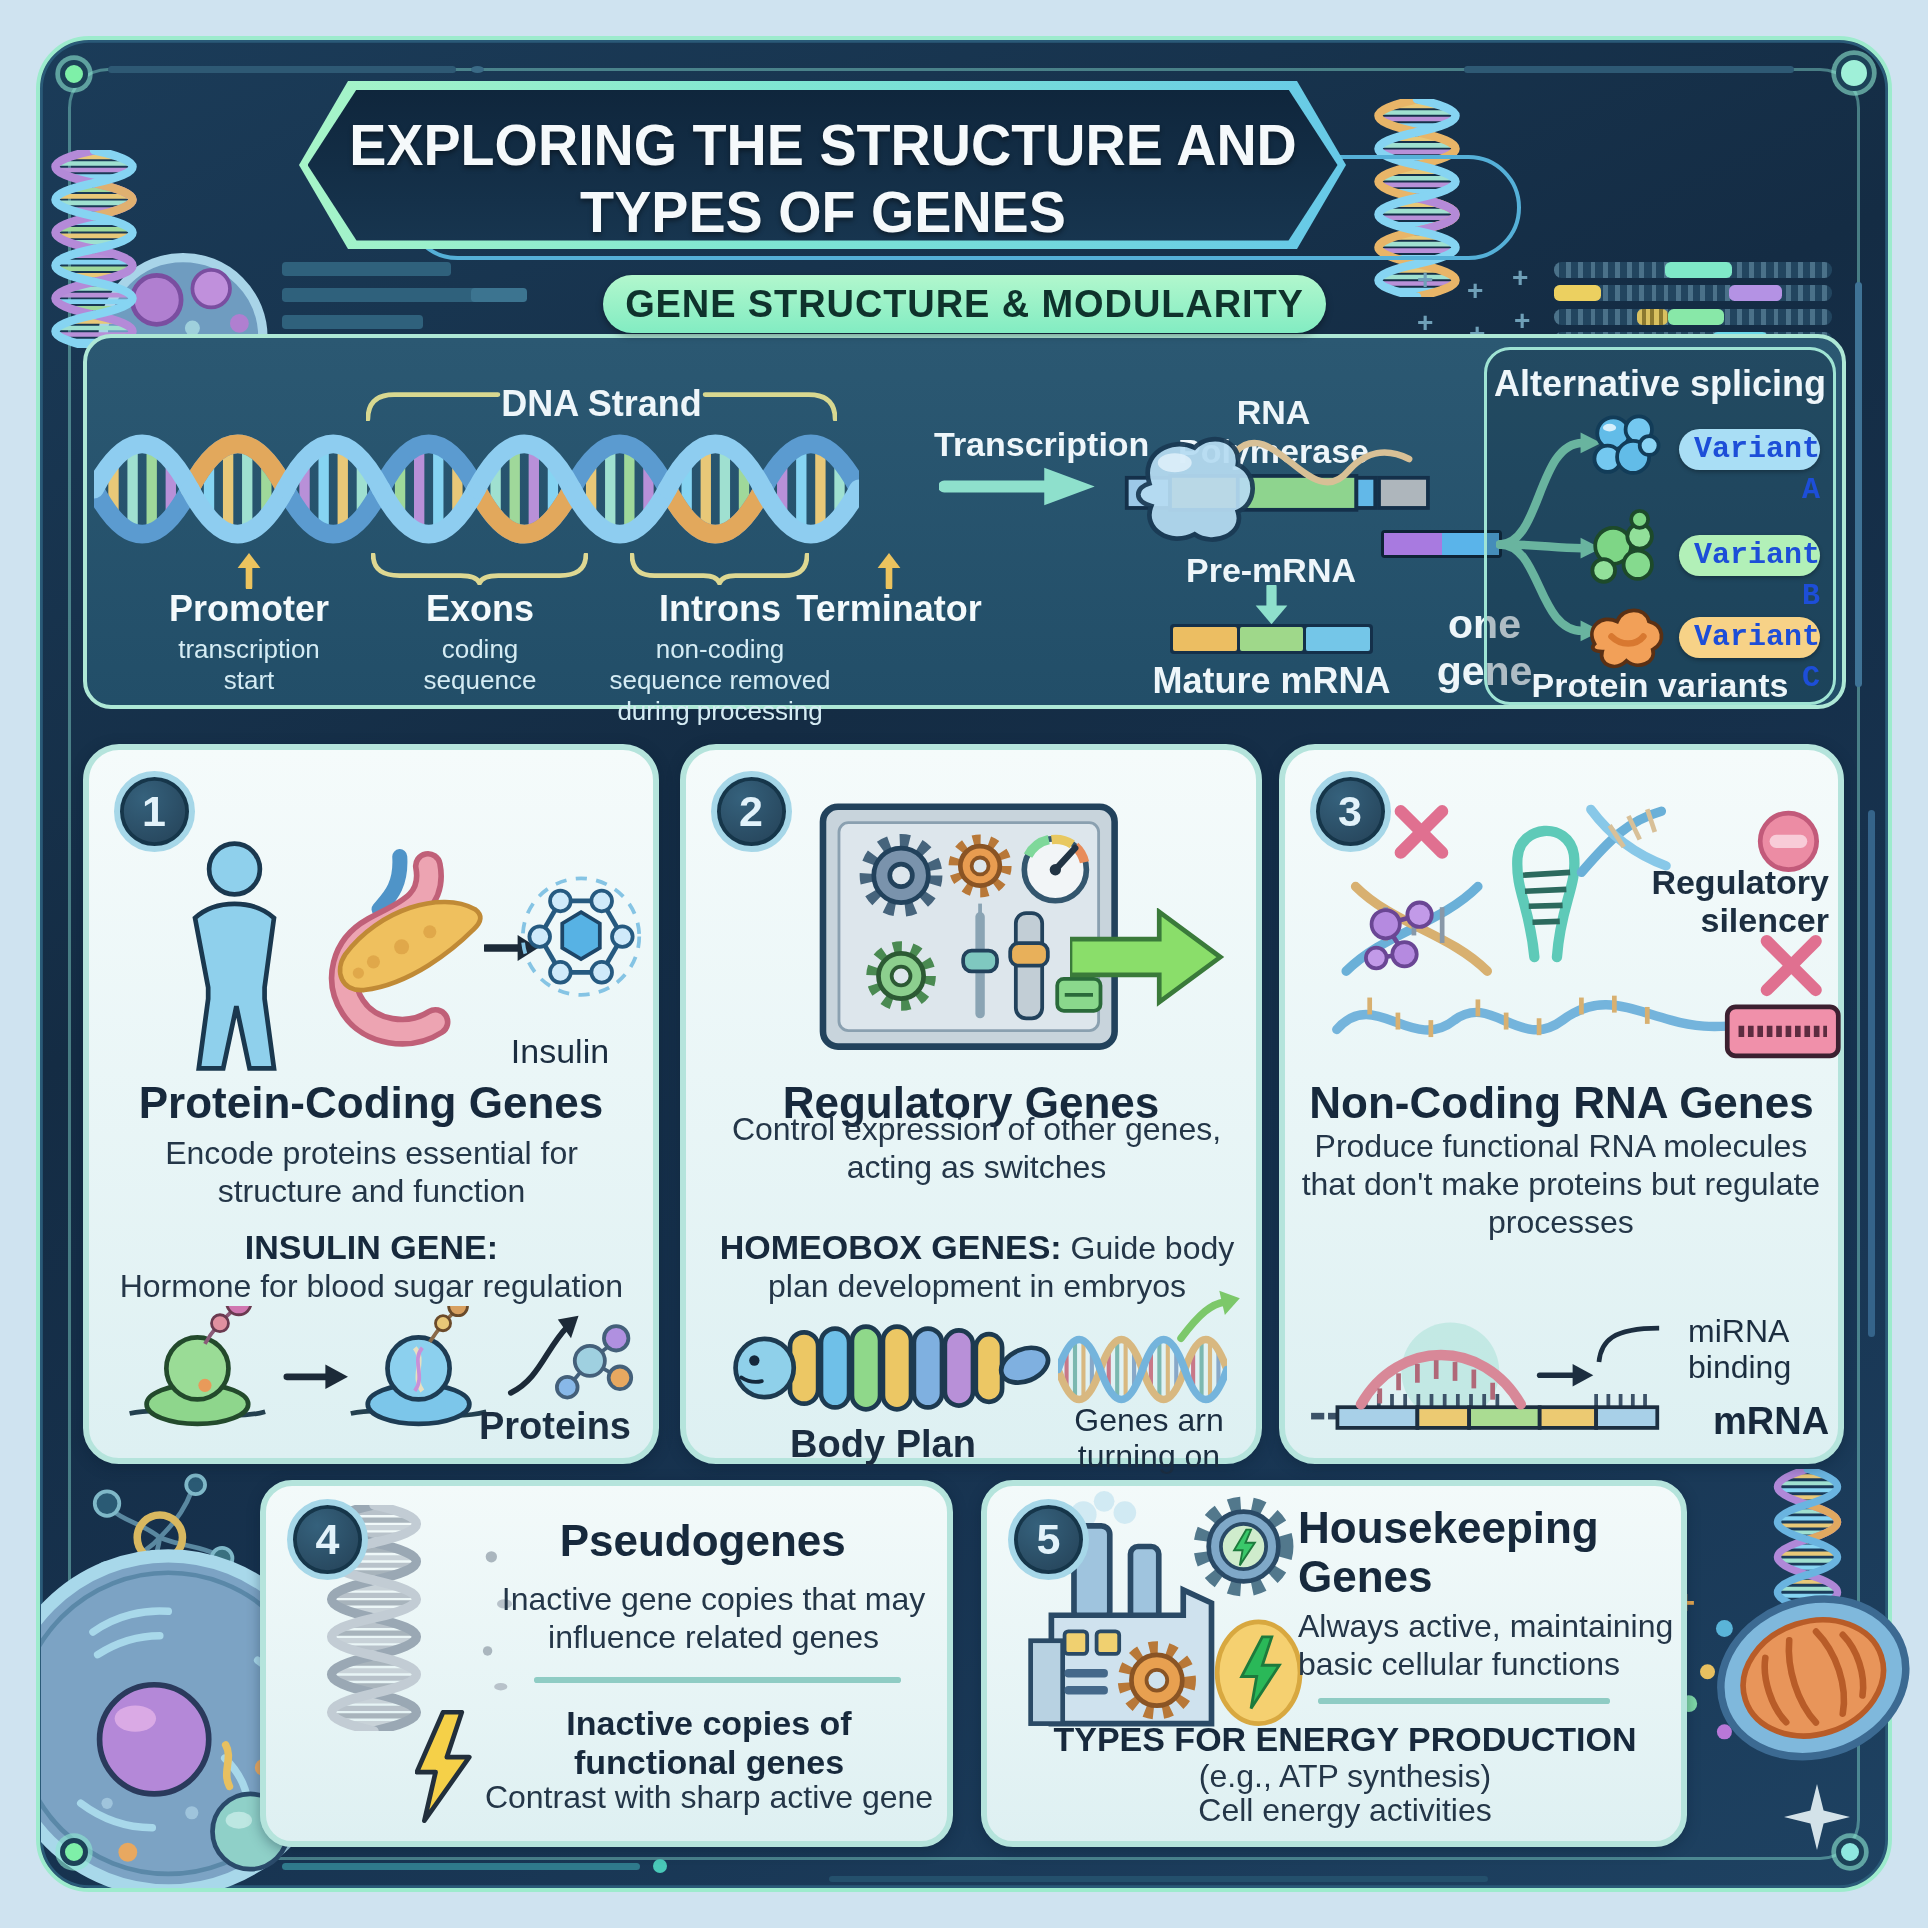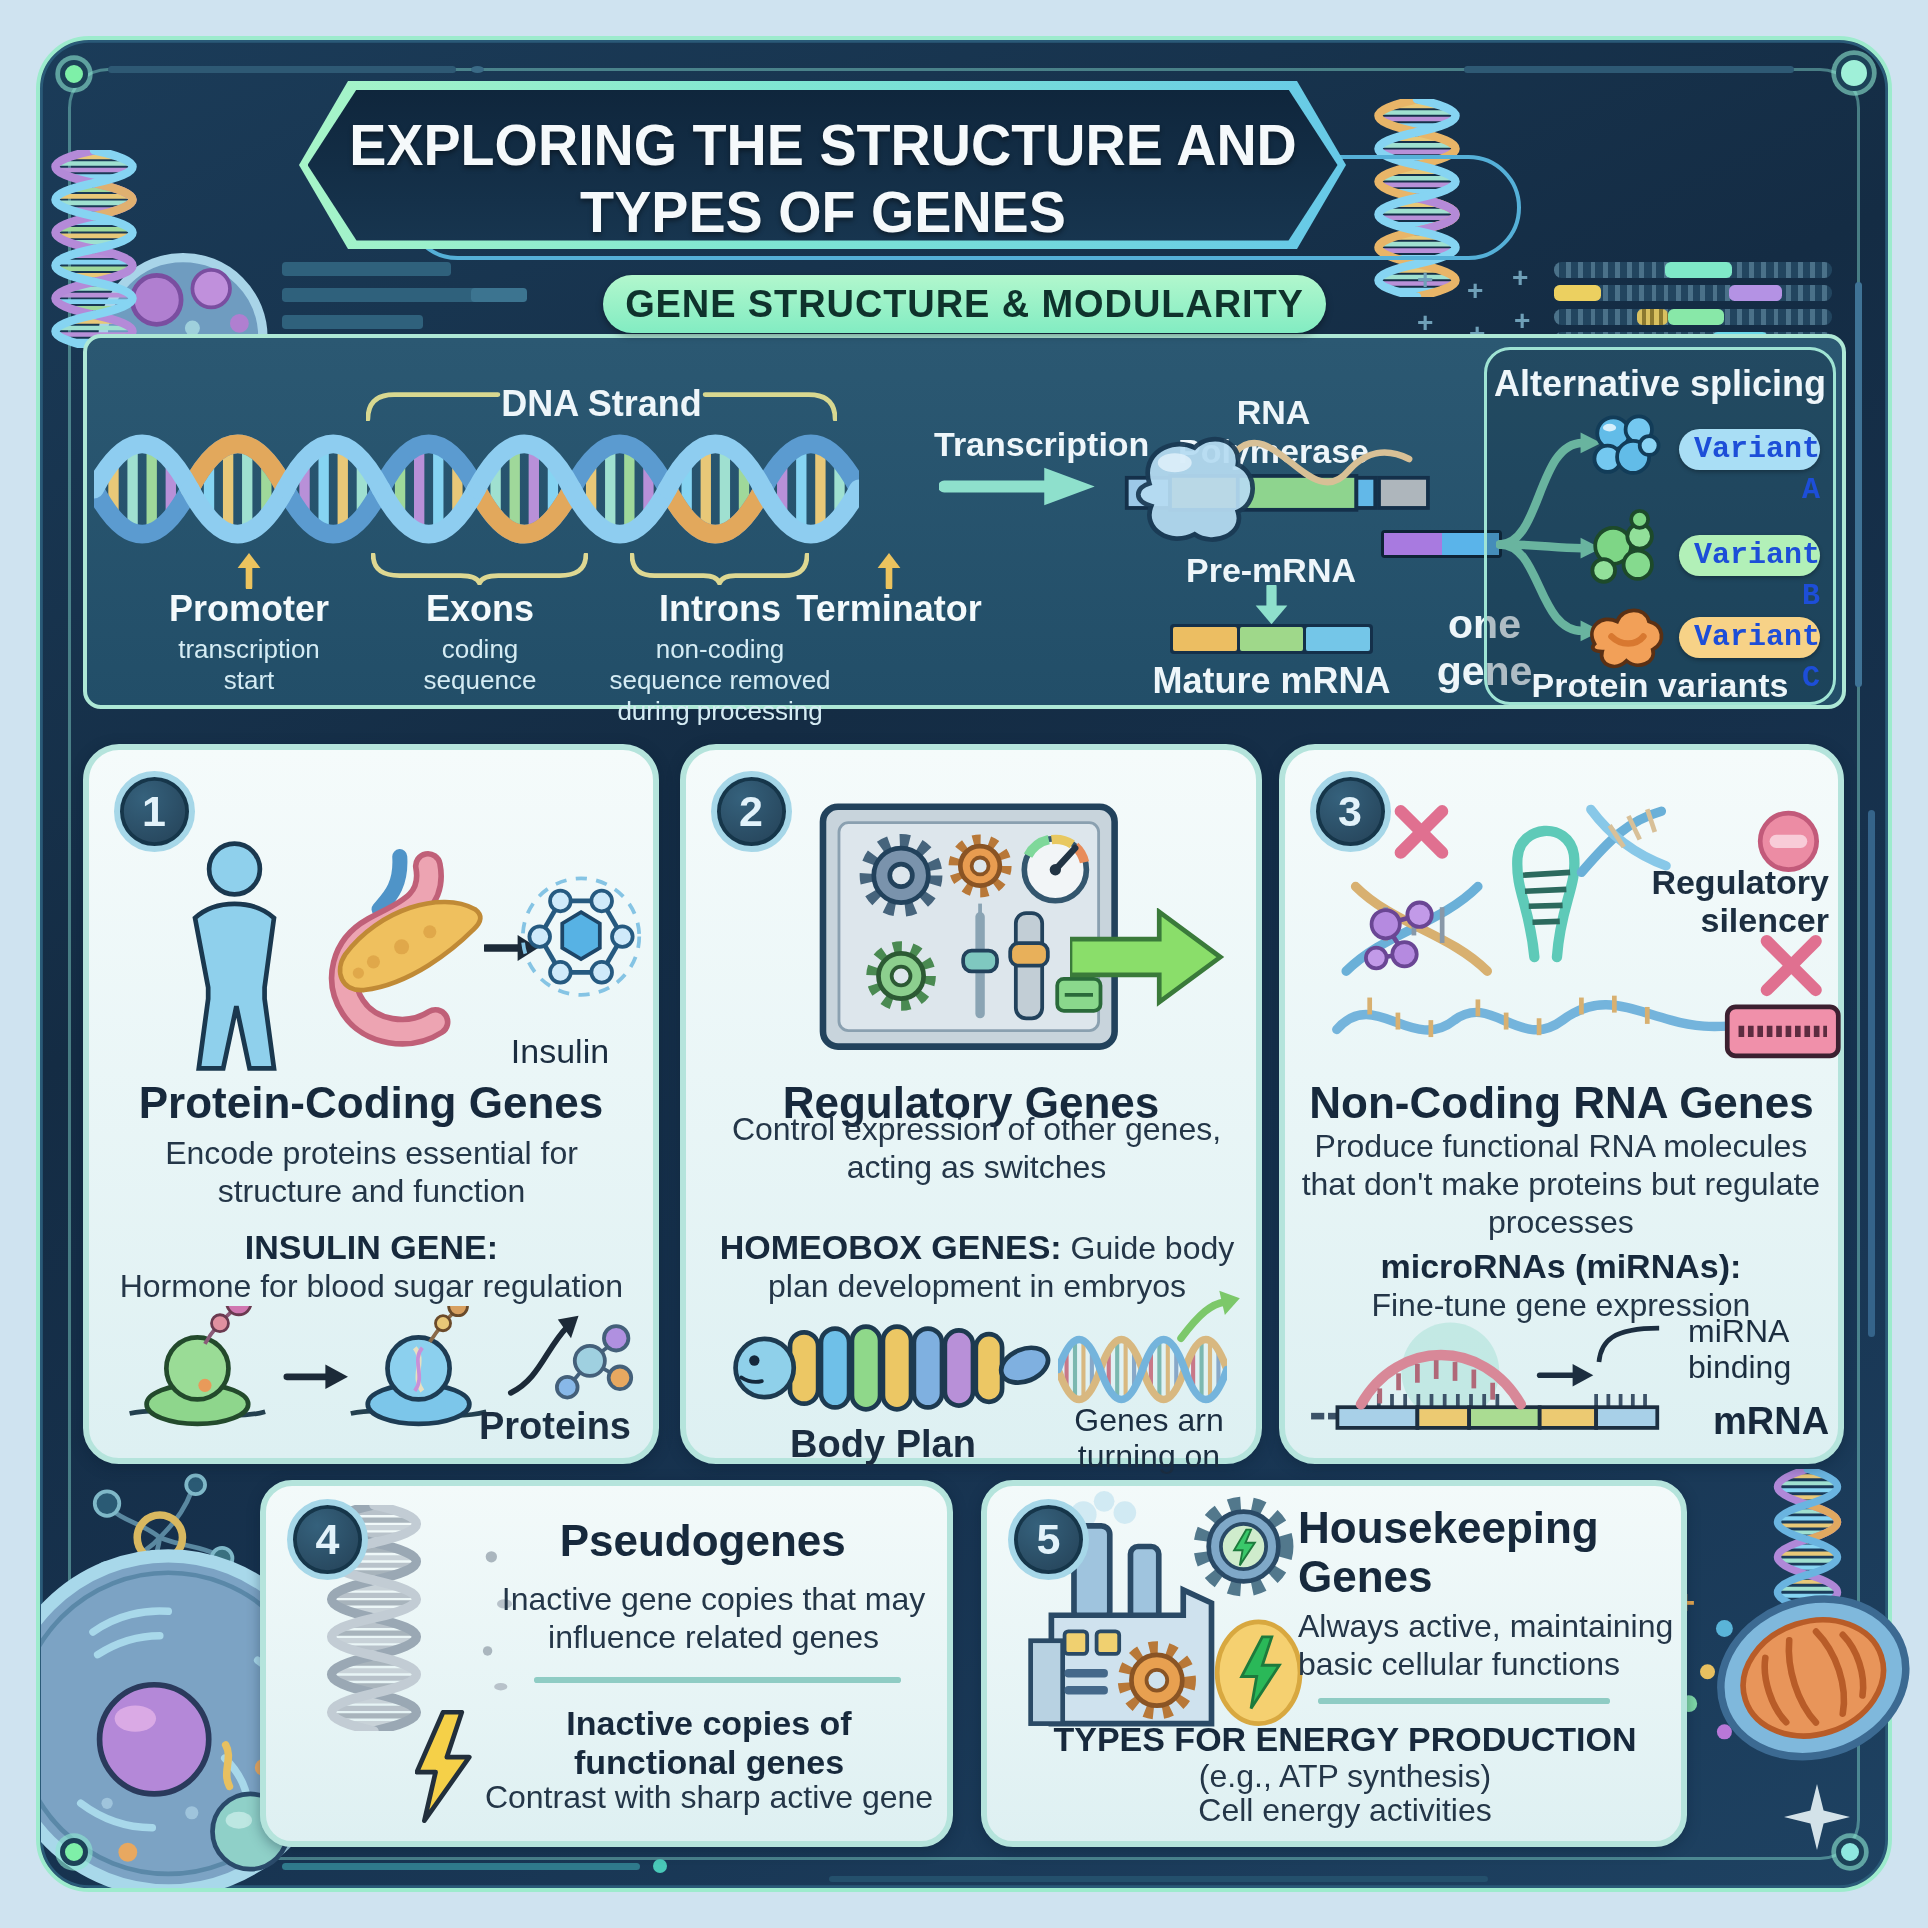--- a/index.html
+++ b/index.html
@@ -22,21 +22,21 @@
     background:linear-gradient(180deg,#0f263c,#17354f);}
   .banner-title{position:absolute;left:0;right:0;top:21px;text-align:center;color:#f5f9fb;
     font-size:58px;font-weight:900;letter-spacing:0;transform:scaleX(.96);text-shadow:0 2.8px 5.6px rgba(0,0,0,.4);}
   .banner-sub{position:absolute;left:0;right:0;top:98px;text-align:center;color:#84dcec;
     font-size:38px;font-weight:800;letter-spacing:2.8px;}
   .swoosh{position:absolute;left:405px;top:155px;width:1116px;height:105px;border:4.7px solid #55b0d8;
     border-radius:53px;z-index:3;}
   .pill{position:absolute;left:603px;top:275px;width:723px;height:58px;border-radius:32px;z-index:4;
     background:linear-gradient(180deg,#b2f7cd,#82ecc2);display:flex;align-items:center;justify-content:center;
     color:#0f322c;font-size:38px;font-weight:800;letter-spacing:0.9px;box-shadow:0 2.8px 7.5px rgba(0,0,0,.35);}
-  .panel{position:absolute;left:83px;top:334px;width:1763px;height:375px;border-radius:18px;z-index:2;
+  .panel{position:absolute;left:83px;top:334px;width:1763px;height:375px;border-radius:28px;z-index:2;
     border:4.7px solid #aee8d6;background:linear-gradient(180deg,#2b5872,#224e68);}
   .st-title{font-size:36px;font-weight:800;color:#f4fafc;}
   .st-desc{font-size:26px;line-height:31px;color:#d5ecf4;margin:3.8px auto 0;}
   .wlabel{position:absolute;text-align:center;color:#eef6fa;font-weight:700;font-size:34px;}
   .subpanel{position:absolute;left:1397px;top:9.4px;width:352px;height:358px;border-radius:26px;
     border:3.8px solid #9fe4d4;background:rgba(14,40,58,.28);}
   .vpill{position:absolute;left:192px;width:141px;height:41px;border-radius:22.6px;text-align:right;
     line-height:41px;font-size:30px;font-weight:800;color:#1d4ed8;box-shadow:0 1.9px 4.7px rgba(0,0,0,.3);font-family:Liberation Mono, monospace;}
   .card{position:absolute;top:744px;height:720px;border-radius:36px;border:6.6px solid #b5e4dc;z-index:3;
     background:linear-gradient(180deg,#f5fbfb,#ddf0f2);box-shadow:0 3.8px 13px rgba(10,30,50,.35);}
@@ -610,24 +610,20 @@
       <g stroke="#e07090" stroke-width="13" stroke-linecap="round">
         <line x1="497" y1="168" x2="549" y2="220"></line>
           <line x1="549" y1="168" x2="497" y2="220"></line>
       </g>
       <rect x="455" y="238" width="118" height="52" rx="9" fill="#f090aa" stroke="#3c2030" stroke-width="5"></rect>
       <line x1="467" y1="264" x2="561" y2="264" stroke="#5c2c40" stroke-width="12" stroke-dasharray="6 4"></line>
     </svg>
     <div class="abs" style="left:339px;top:113px;width:205px;text-align:right;font-size:34px;font-weight:700;color:#1c2e40;line-height:38px;">Regulatory silencer</div>
     <div class="card-title" style="top:328px;">Non-Coding RNA Genes</div>
     <div class="card-desc" style="left:10.4px;top:377px;width:531px;">Produce functional RNA molecules that don't make proteins but regulate processes</div>
-    <div class="card-desc" style="left:10.4px;top:497px;width:531px;">
-      <span class="card-bold">microRNAs (miRNAs):</span><br>
-      <span>Fine-tune gene expression</span>
-    </div>
     <svg class="abs" style="left:23.5px;top:565px;" width="372" height="127" viewBox="0 0 395 135">
       <circle cx="150" cy="60" r="52" fill="rgba(150,220,205,.4)"></circle>
       <g stroke="#3c5268" stroke-width="4">
         <line x1="60" y1="98" x2="60" y2="84"></line>
           <line x1="74" y1="98" x2="74" y2="84"></line>
           <line x1="88" y1="98" x2="88" y2="84"></line>
         <line x1="102" y1="98" x2="102" y2="84"></line>
           <line x1="116" y1="98" x2="116" y2="84"></line>
           <line x1="130" y1="98" x2="130" y2="84"></line>
         <line x1="144" y1="98" x2="144" y2="84"></line>

